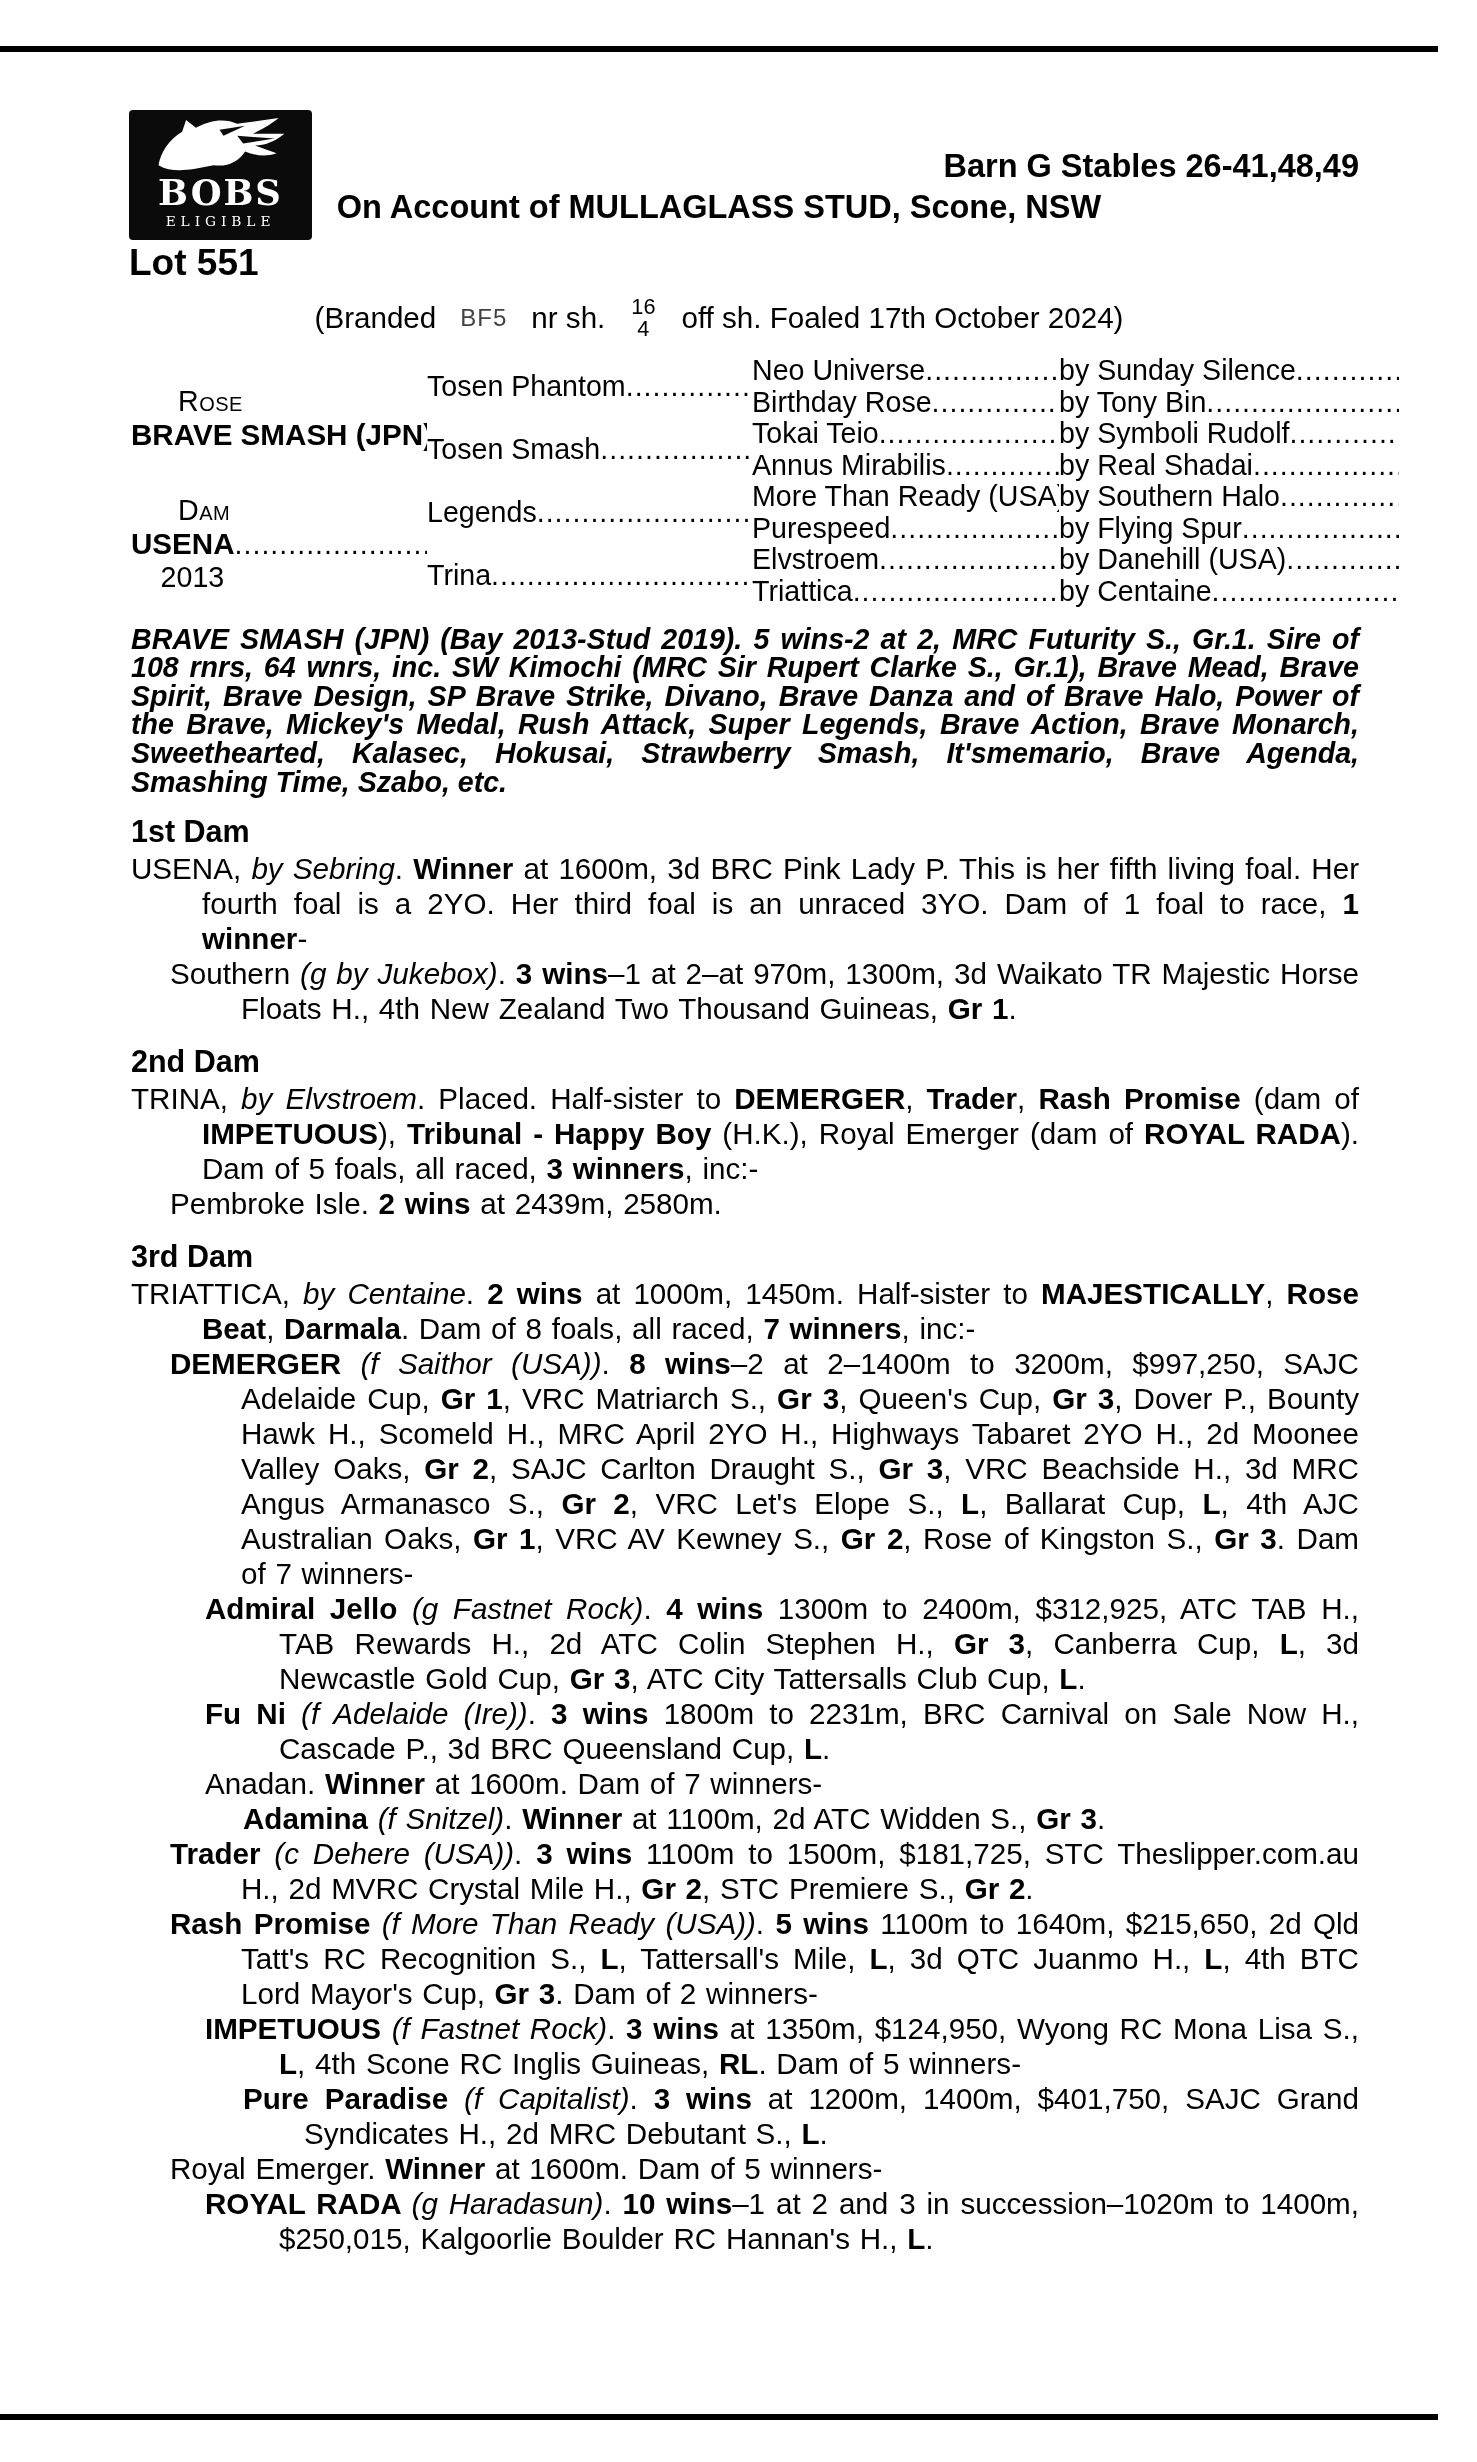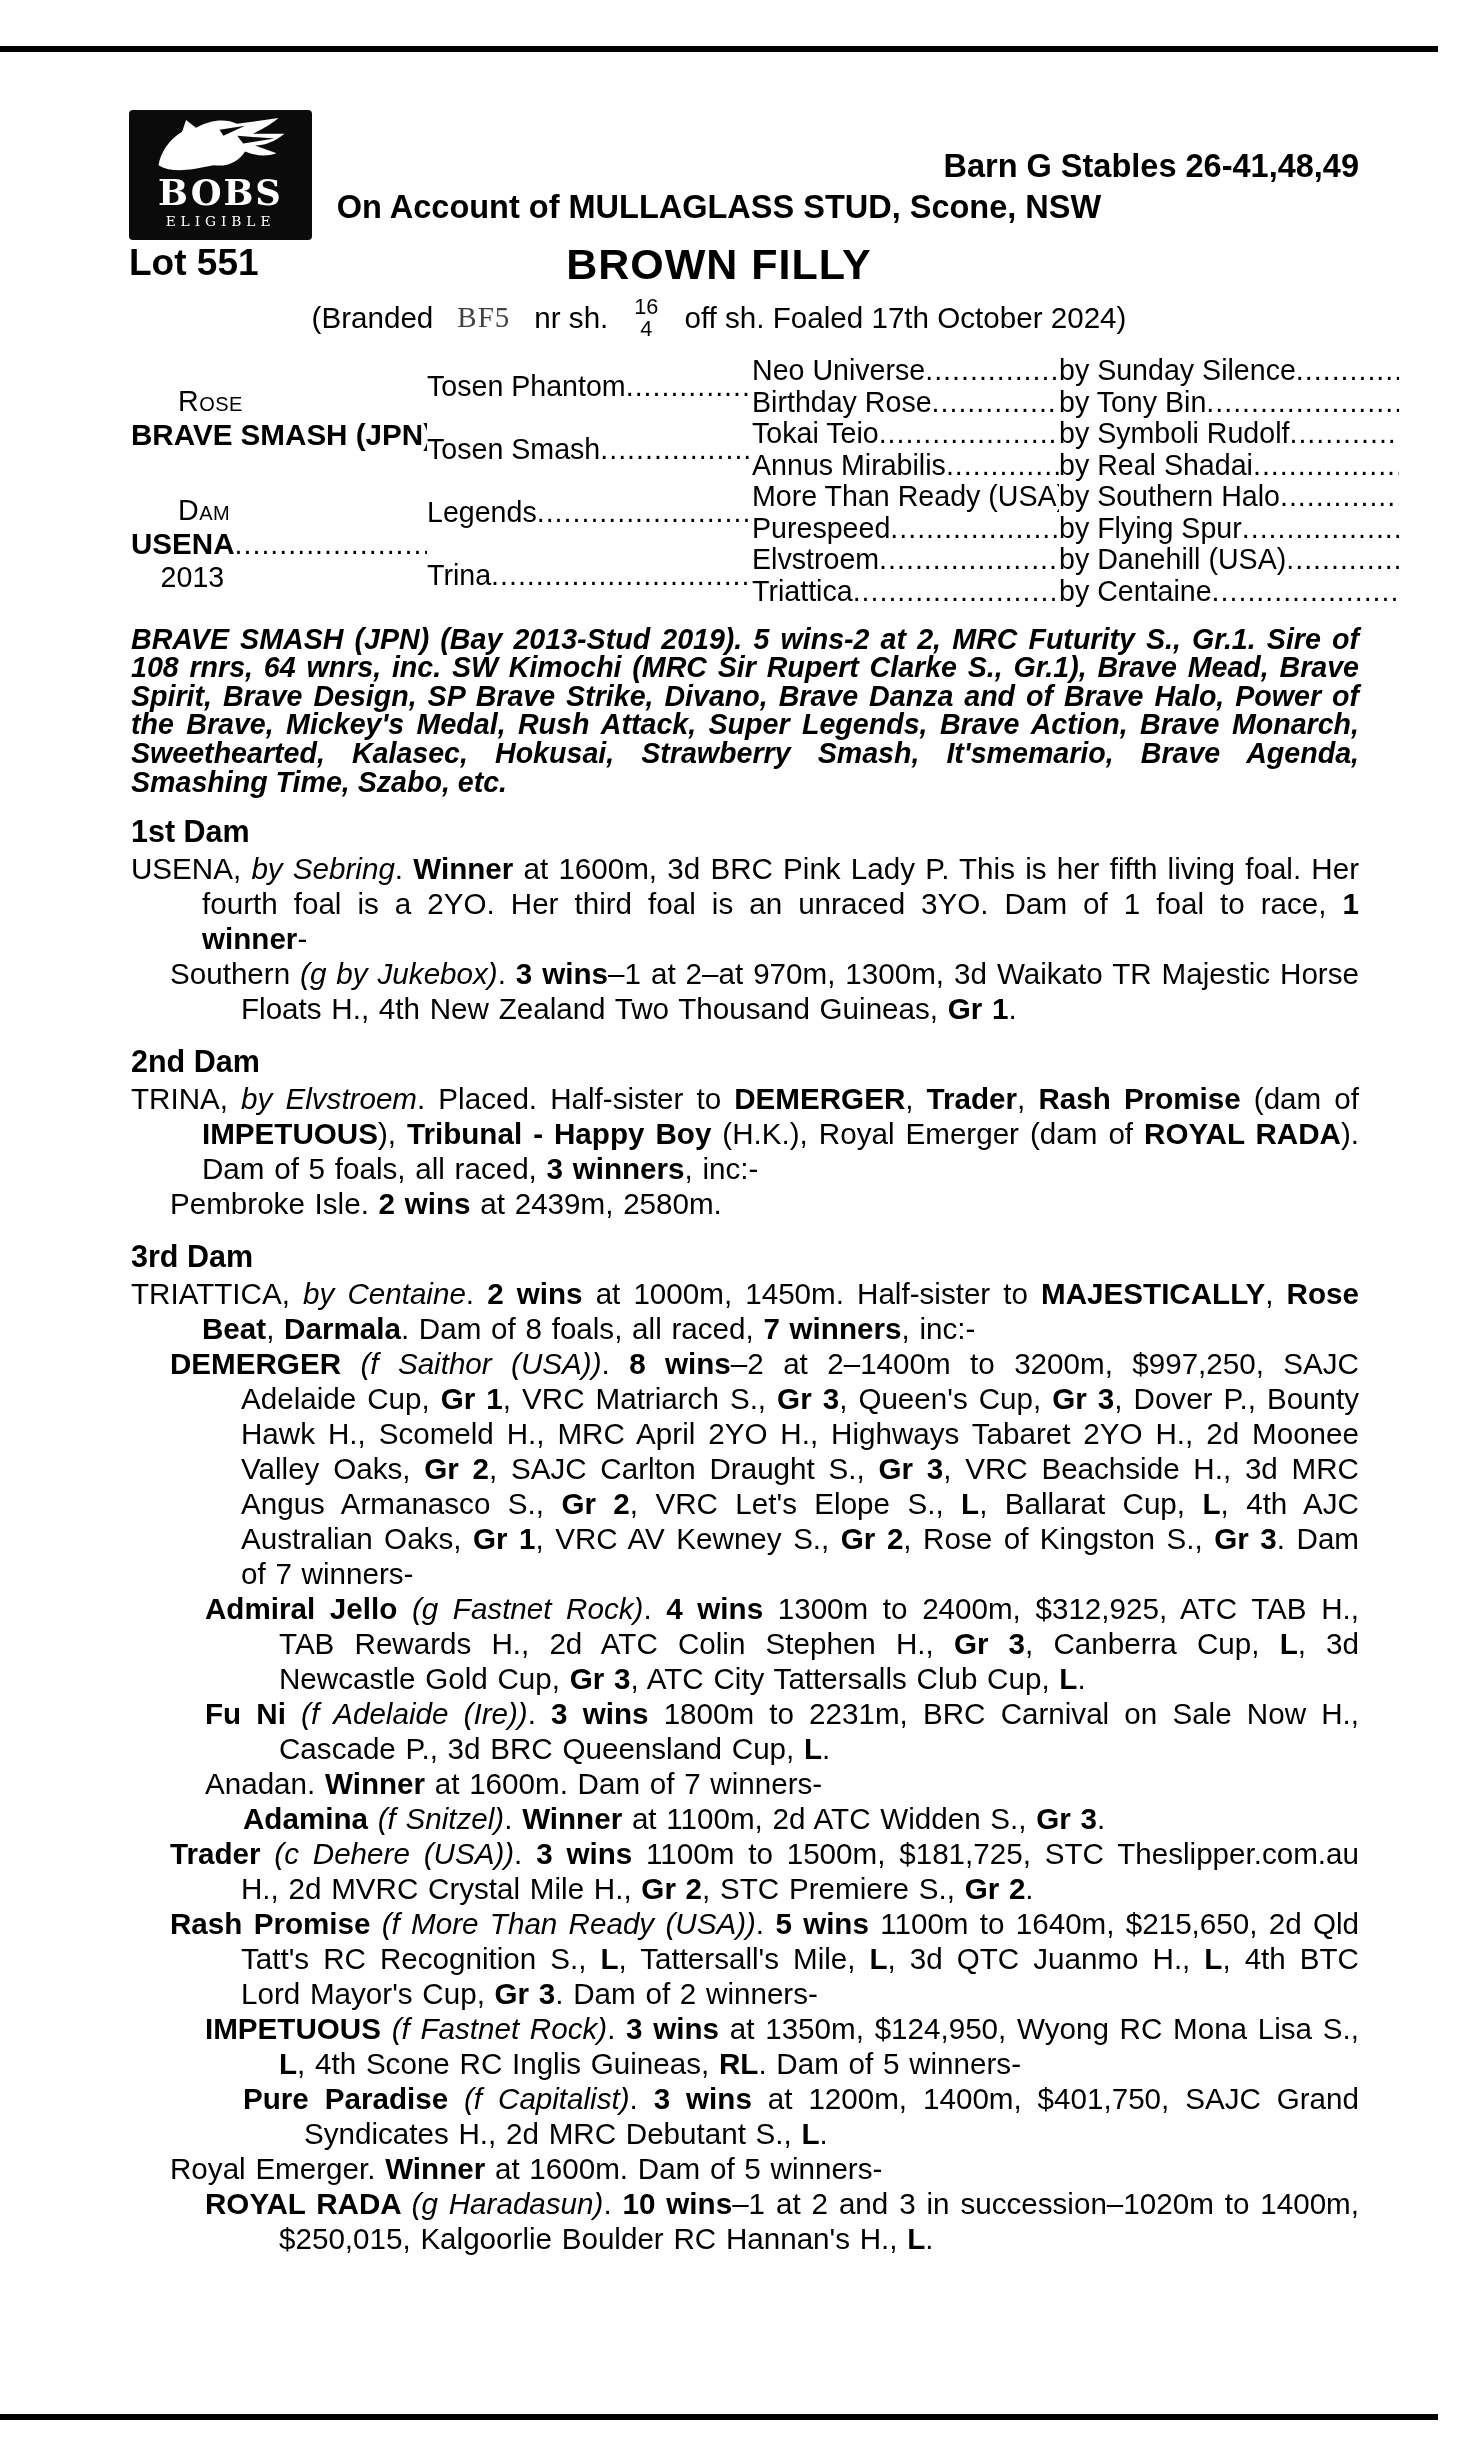--- a/index.html
+++ b/index.html
@@ -10,21 +10,21 @@
   .rule.bottom{top:2414px;}
 
   
   .logo{position:absolute;left:129px;top:110px;}
   .lot{position:absolute;left:129px;top:242px;font-size:37px;font-weight:bold;}
   .barn{position:absolute;left:131px;right:79px;top:148px;text-align:right;font-size:32.5px;font-weight:bold;}
   .account{position:absolute;left:0;right:0;top:189px;text-align:center;font-size:32.5px;font-weight:bold;}
   .title{position:absolute;left:0;right:0;top:240px;text-align:center;font-size:43px;font-weight:bold;letter-spacing:1px;}
   .branded{position:absolute;left:0;right:0;top:296px;text-align:center;font-size:29.6px;}
   .branded .inner{display:inline-flex;align-items:center;gap:24px;}
-  .brand-mark{font-family:Liberation Serif, serif;font-size:29px;color:#222;opacity:.85;letter-spacing:1px;}
+  .brand-mark{font-family:Liberation Sans, sans-serif;font-size:24px;color:#222;opacity:.85;letter-spacing:1px;}
   .frac{display:inline-flex;flex-direction:column;align-items:center;font-size:21.7px;line-height:1.0;padding:0 2px;}
 
   
   .content{position:absolute;left:131px;right:79px;top:355px;}
 
   
   .pedigree{display:grid;grid-template-columns:296px 325px 307px 340px;grid-auto-rows:31.5px;font-size:28.6px;}
   .pcell{overflow:hidden;}
   .blockc{display:flex;flex-direction:column;justify-content:center;}
   .sdlabel{font-variant:small-caps;font-size:28.6px;margin-left:47px;letter-spacing:0.5px;}
@@ -67,21 +67,20 @@
         <path d="M92,20 L118,16 L96,26 Z" fill="#0b0b0b"></path>
       </g>
       <text x="93" y="96" text-anchor="middle" fill="#ffffff" font-family="DejaVu Serif, serif" font-size="36" font-weight="bold" letter-spacing="2">BOBS</text>
       <text x="93" y="118" text-anchor="middle" fill="#ffffff" font-family="DejaVu Serif, serif" font-size="14" letter-spacing="5">ELIGIBLE</text>
     </svg>
   </div>
 
   <div class="lot">Lot 551</div>
   <div class="barn">Barn G Stables 26-41,48,49</div>
   <div class="account">On Account of MULLAGLASS STUD, Scone, NSW</div>
-  <div class="title">BROWN FILLY</div>
 
   <div class="branded">
     <span class="inner">
       <span>(Branded</span>
       <span class="brand-mark">BF5</span>
       <span>nr sh.</span>
       <span class="frac">
         <span>16</span>
         <span>4</span>
       </span>

